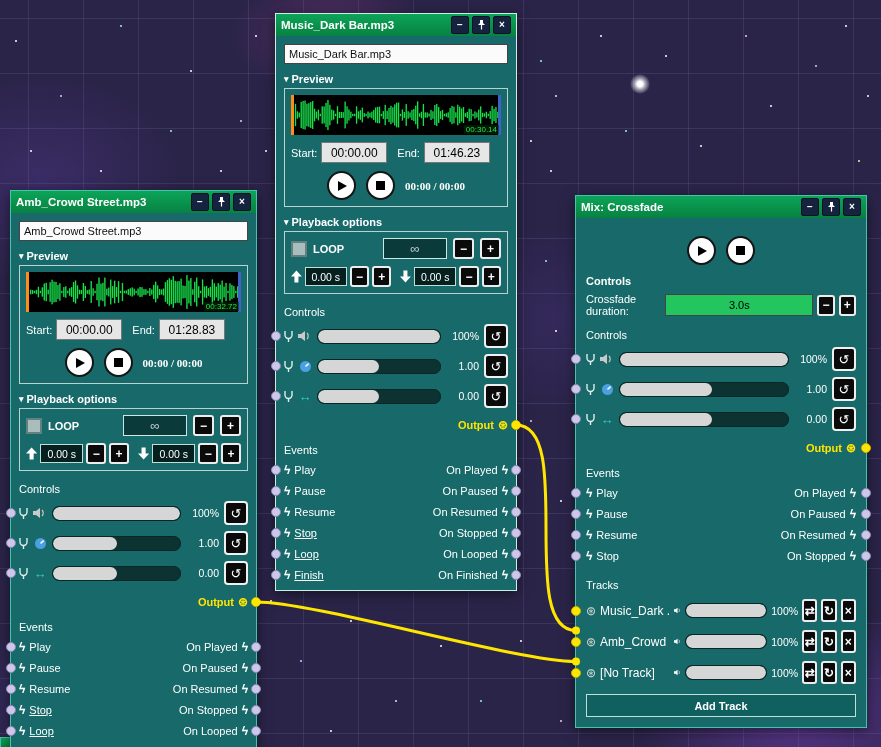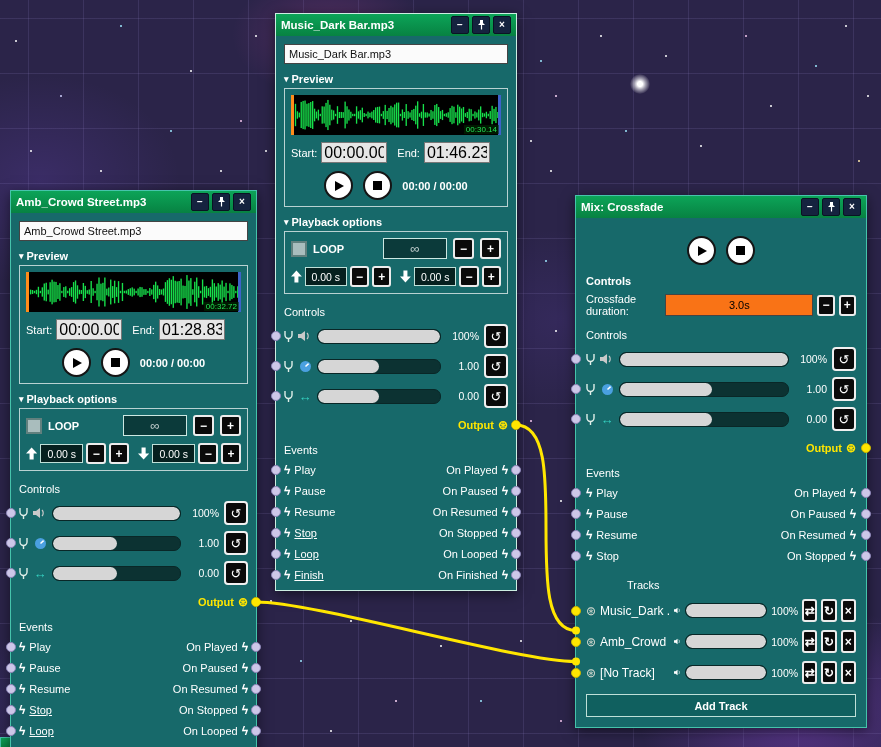--- a/index.html
+++ b/index.html
@@ -55,27 +55,27 @@
   .caret{font-size:9px;}
   .panel{border:1px solid rgba(255,255,255,.7);padding:6px;}
   .wave-wrap{position:relative;height:40px;background:#000;overflow:hidden;}
   svg.wave{position:absolute;inset:0;width:100%;height:100%;pointer-events:none;}
   .marker-l{position:absolute;left:0;top:0;bottom:0;width:3px;background:#ff8c1a;}
   .marker-r{position:absolute;right:0;top:0;bottom:0;width:3px;background:#3e63c8;}
   .wave-time{position:absolute;right:2px;bottom:1px;font-size:8px;color:#23e455;background:rgba(0,45,0,.55);padding:0 2px;}
   .se-row{display:flex;align-items:center;gap:4px;margin-top:7px;}
   .se-row .gap{margin-left:6px;}
   .se-input{width:60px;height:17px;background:#e6e6e6;border:1px solid #777;color:#000;
-    text-align:center;font-size:16px;font-family:inherit;}
+    text-align:center;font-size:12px;font-family:inherit;}
   .transport{display:flex;align-items:center;justify-content:center;gap:10px;margin-top:8px;}
   .round-btn{width:25px;height:25px;border-radius:50%;background:#fff;border:2px solid #151515;
     display:flex;align-items:center;justify-content:center;cursor:pointer;}
   .tri{width:0;height:0;border-left:9px solid #000;border-top:5.5px solid transparent;border-bottom:5.5px solid transparent;margin-left:2px;}
   .sqr{width:9px;height:9px;background:#000;}
-  .time-display{font-weight:bold;}
+  .time-display{font-weight:bold;font-family:Liberation Serif, serif;}
   .loop-row{display:flex;align-items:center;gap:6px;}
   .checkbox{width:12px;height:12px;background:#a9bdbd;border:2px solid #61807e;cursor:pointer;}
   .loop-label{font-weight:bold;}
   .inf-box{margin-left:auto;width:62px;height:19px;background:#0b3a3a;border:1px solid #cde8e2;
     display:flex;align-items:center;justify-content:center;color:#c3cfcf;font-size:13px;}
   .sq-btn{width:17px;height:17px;background:#0a0a0a;border:2px solid #ececec;border-radius:3px;color:#fff;
     display:flex;align-items:center;justify-content:center;font-size:12px;font-weight:bold;line-height:1;cursor:pointer;}
   .fade-row{display:flex;align-items:center;gap:3px;margin-top:7px;}
   .fade-input{width:44px;height:17px;background:#06201f;border:1px solid #bfe0d8;color:#fff;
     display:flex;align-items:center;justify-content:center;font-size:10.5px;cursor:text;}
@@ -98,21 +98,21 @@
   .bolt{font-weight:bold;font-size:12px;}
   .u{text-decoration:underline;}
   .port{position:absolute;width:8px;height:8px;border-radius:50%;background:#cdc7e8;border:1px solid #8d86b8;cursor:crosshair;z-index:5;}
   .port.l{left:-13px;top:50%;transform:translateY(-50%);}
   .port.r{right:-13px;top:50%;transform:translateY(-50%);}
   .node-mix .port.l{left:-15px;}
   .node-mix .port.r{right:-15px;}
   .port.yellow{background:#ffe600;border-color:#c7b400;}
   .xfade-label{font-weight:bold;margin-top:10px;}
   .trans-row{display:flex;align-items:center;gap:4px;margin-top:6px;}
-  .trans-input{flex:1;height:18px;background:#f97316;border:1px solid #444;color:#000;
+  .trans-input{flex:1;height:18px;background:#22c55e;border:1px solid #444;color:#000;
     text-align:center;font-size:11px;font-family:inherit;}
   .track-row{display:flex;align-items:center;gap:4px;margin-top:8px;position:relative;}
   .tsock{color:#d8dcd2;font-size:12px;}
   .track-name{flex:0 0 70px;font-size:12px;white-space:nowrap;overflow:hidden;}
   .tvol{width:28px;text-align:right;font-size:10.5px;}
   .track-btn{width:19px;height:19px;background:#0a0a0a;border:2px solid #ececec;border-radius:3px;color:#fff;
     display:flex;align-items:center;justify-content:center;font-size:12px;font-weight:bold;line-height:1;cursor:pointer;}
   .add-track{margin-top:10px;height:21px;border:1px solid #bfe0d8;background:#10605f;
     display:flex;align-items:center;justify-content:center;font-weight:bold;cursor:pointer;}
   .partial-node{position:absolute;left:0;top:737px;width:130px;height:10px;z-index:10;
@@ -879,21 +879,21 @@
         <span class="ev-left">
             <span class="bolt">ϟ</span>
             <span>Stop</span>
           </span>
         <span class="ev-right">
             <span>On Stopped</span>
             <span class="bolt">ϟ</span>
           </span>
         <span class="port r"></span>
       </div>
-      <div class="sub-label" style="margin-top:16px;margin-left:41px;">Tracks</div>
+      <div class="sub-label" style="margin-top:16px;">Tracks</div>
       <div class="track-row">
         <span class="port l yellow"></span>
         <span class="tsock">⊛</span>
         <span class="track-name">Music_Dark ...</span>
         <svg width="12" height="11" viewBox="0 0 12 11">
             <path d="M0 3.5h2.5L6 1v9L2.5 7.5H0z" fill="#fff"></path>
             <path d="M8 2.5c1.4 1.4 1.4 4.2 0 5.6" stroke="#fff" fill="none" stroke-width="1.1"></path>
           </svg>
         <span class="slider track-slider">
             <span class="slider-fill" style="width: 100%;"></span>

